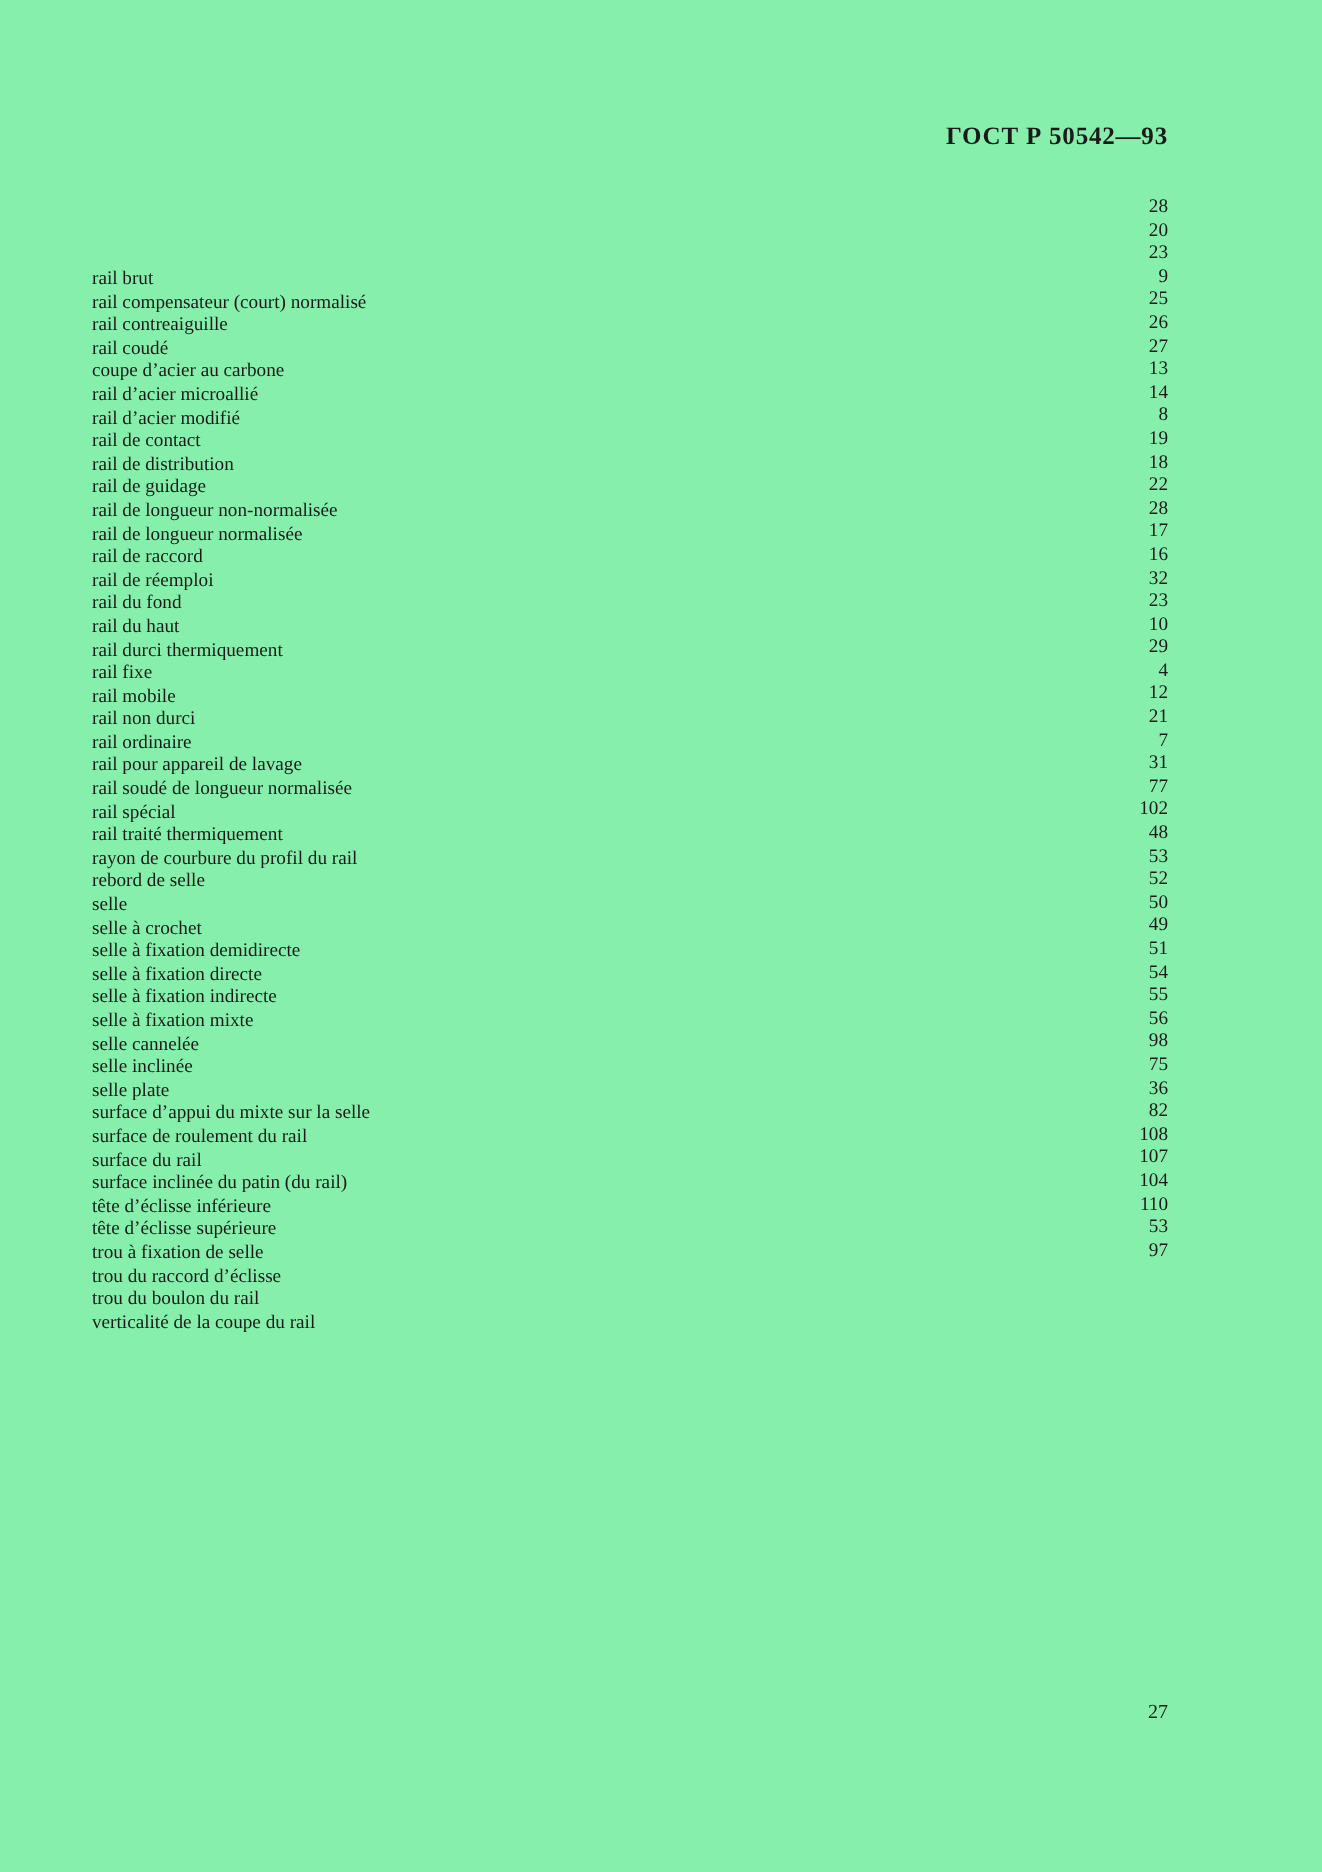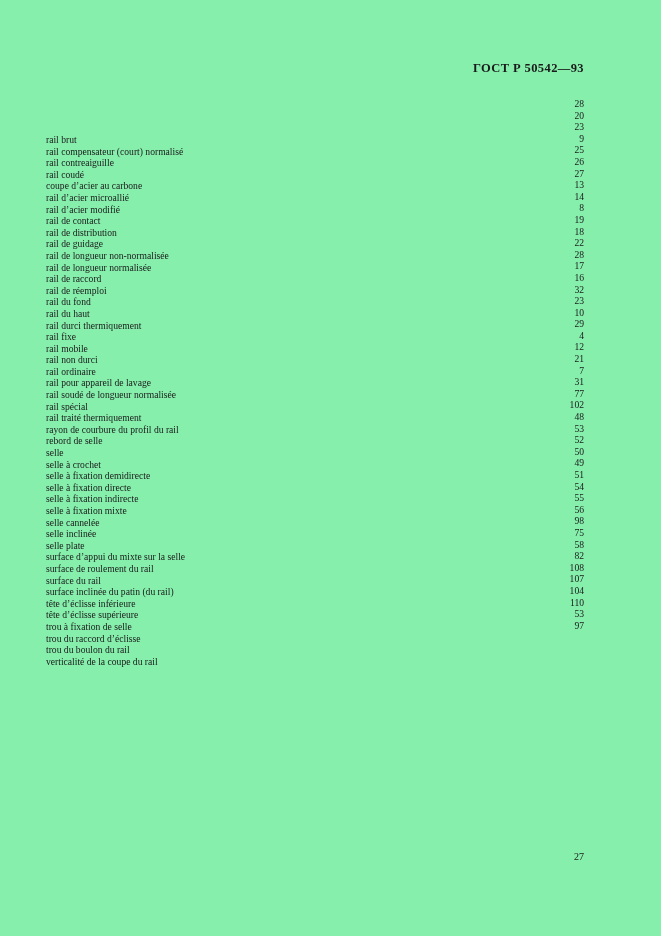--- a/index.html
+++ b/index.html
@@ -214,21 +214,21 @@
       <div class="index-row">
         <span class="entry-term">surface d’appui du mixte sur la selle</span>
         <span class="entry-page">98</span>
       </div>
       <div class="index-row">
         <span class="entry-term">surface de roulement du rail</span>
         <span class="entry-page">75</span>
       </div>
       <div class="index-row">
         <span class="entry-term">surface du rail</span>
-        <span class="entry-page">58</span>
+        <span class="entry-page">36</span>
       </div>
       <div class="index-row">
         <span class="entry-term">surface inclinée du patin (du rail)</span>
         <span class="entry-page">82</span>
       </div>
       <div class="index-row">
         <span class="entry-term">tête d’éclisse inférieure</span>
         <span class="entry-page">108</span>
       </div>
       <div class="index-row">

